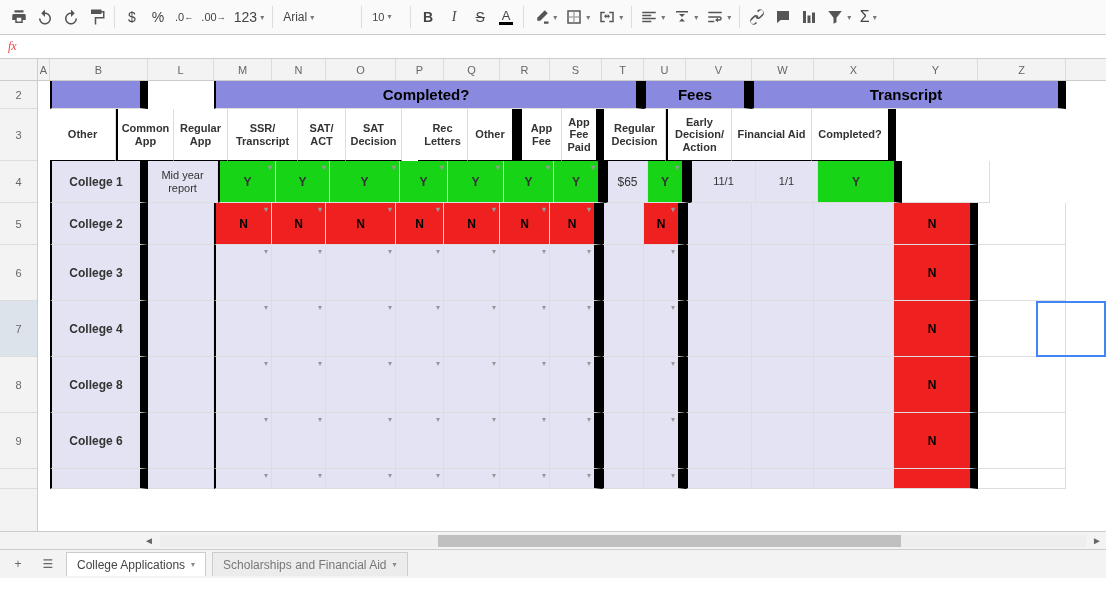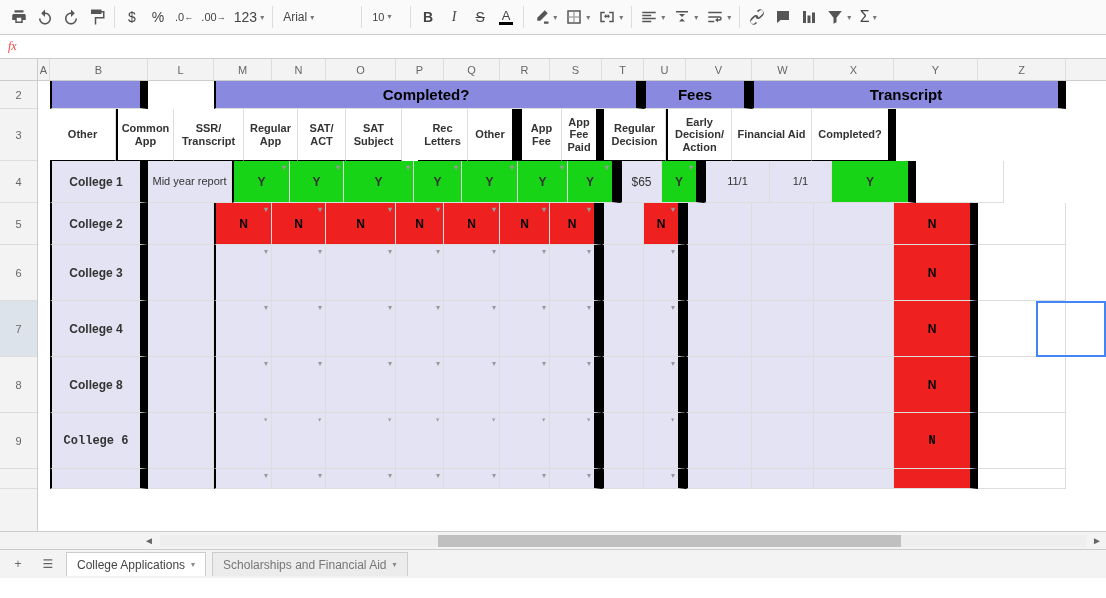--- a/index.html
+++ b/index.html
@@ -206,37 +206,37 @@
           <div class="cell hdr-purple thick-l thick-r" style="width: 98px;"></div>
           <div class="cell gap" style="width: 66px;"></div>
           <div class="cell hdr-purple thick-l thick-r" style="width: 430px;">Completed?</div>
           <div class="cell hdr-purple thick-l thick-r" style="width: 108px;">Fees</div>
           <div class="cell hdr-purple thick-l thick-r" style="width: 314px;">Transcript</div>
         </div>
         <div class="grow" style="height: 52px;">
           <div class="cell gap" style="width: 12px;"></div>
           <div class="cell bold small thick-b" style="width: 66px;">Other</div>
           <div class="cell bold small thick-b thick-l" style="width: 58px;">Common App</div>
+          <div class="cell bold small thick-b" style="width: 54px;">Regular App</div>
           <div class="cell bold small thick-b" style="width: 70px;">SSR/ Transcript</div>
-          <div class="cell bold small thick-b" style="width: 54px;">Regular App</div>
           <div class="cell bold small thick-b" style="width: 48px;">SAT/ ACT</div>
-          <div class="cell bold small thick-b" style="width: 56px;">SAT Subject</div>
+          <div class="cell bold small thick-b" style="width: 56px;">SAT Decision</div>
           <div class="cell bold small thick-b" style="width: 50px; margin-left: 16px;">Rec Letters</div>
           <div class="cell bold small thick-b thick-r" style="width: 52px;">Other</div>
           <div class="cell bold small thick-l thick-b" style="width: 42px;">App Fee</div>
           <div class="cell bold small thick-r thick-b" style="width: 42px;">App Fee Paid</div>
           <div class="cell bold small thick-b" style="width: 62px;">Regular Decision</div>
           <div class="cell bold small thick-b thick-l" style="width: 66px;">Early Decision/ Action</div>
           <div class="cell bold small thick-b" style="width: 80px;">Financial Aid</div>
           <div class="cell bold small thick-b thick-r" style="width: 84px;">Completed?</div>
         </div>
         <div class="grow" style="height: 42px;">
           <div class="cell gap" style="width: 12px;"></div>
           <div class="cell bold pale thick-l thick-r" style="width: 98px;">College 1</div>
-          <div class="cell pale small" style="width: 84px; text-align: right;">Mid year report</div>
+          <div class="cell pale small" style="width: 70px;">Mid year report</div>
           <div class="cell green dv thick-l" style="width: 58px;">Y</div>
           <div class="cell green dv" style="width: 54px;">Y</div>
           <div class="cell green dv" style="width: 70px;">Y</div>
           <div class="cell green dv" style="width: 48px;">Y</div>
           <div class="cell green dv" style="width: 56px;">Y</div>
           <div class="cell green dv" style="width: 50px;">Y</div>
           <div class="cell green dv thick-r" style="width: 52px;">Y</div>
           <div class="cell pale thick-l" style="width: 42px;">$65</div>
           <div class="cell green dv thick-r" style="width: 42px;">Y</div>
           <div class="cell pale small thick-l" style="width: 66px;">11/1</div>
@@ -314,21 +314,21 @@
           <div class="cell pale dv" style="width: 50px;"></div>
           <div class="cell pale dv thick-r" style="width: 52px;"></div>
           <div class="cell pale thick-l" style="width: 42px;"></div>
           <div class="cell pale dv thick-r" style="width: 42px;"></div>
           <div class="cell pale small thick-l" style="width: 66px;"></div>
           <div class="cell pale small" style="width: 62px;"></div>
           <div class="cell pale small" style="width: 80px;"></div>
           <div class="cell red thick-r" style="width: 84px;">N</div>
           <div class="cell " style="width: 88px;"></div>
         </div>
-        <div class="grow" style="height: 56px; font-family: Liberation Mono, monospace;">
+        <div class="grow" style="height: 56px;">
           <div class="cell gap" style="width: 12px;"></div>
           <div class="cell bold pale thick-l thick-r" style="width: 98px;">College 6</div>
           <div class="cell pale small" style="width: 66px;"></div>
           <div class="cell pale dv thick-l" style="width: 58px;"></div>
           <div class="cell pale dv" style="width: 54px;"></div>
           <div class="cell pale dv" style="width: 70px;"></div>
           <div class="cell pale dv" style="width: 48px;"></div>
           <div class="cell pale dv" style="width: 56px;"></div>
           <div class="cell pale dv" style="width: 50px;"></div>
           <div class="cell pale dv thick-r" style="width: 52px;"></div>

